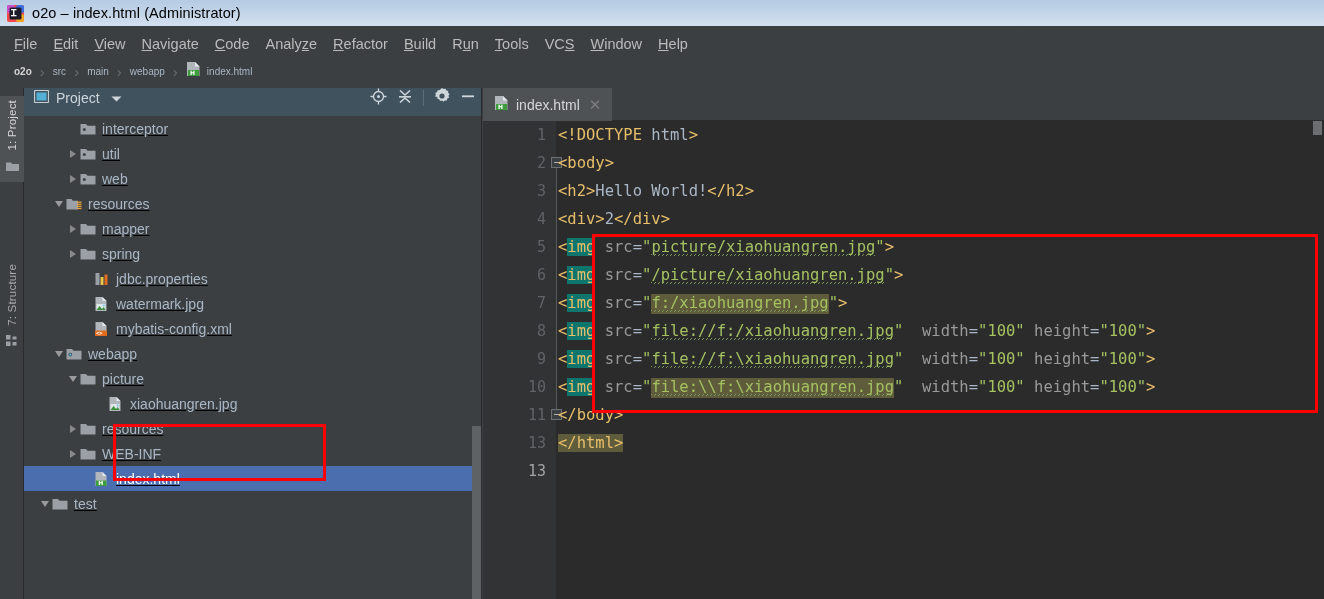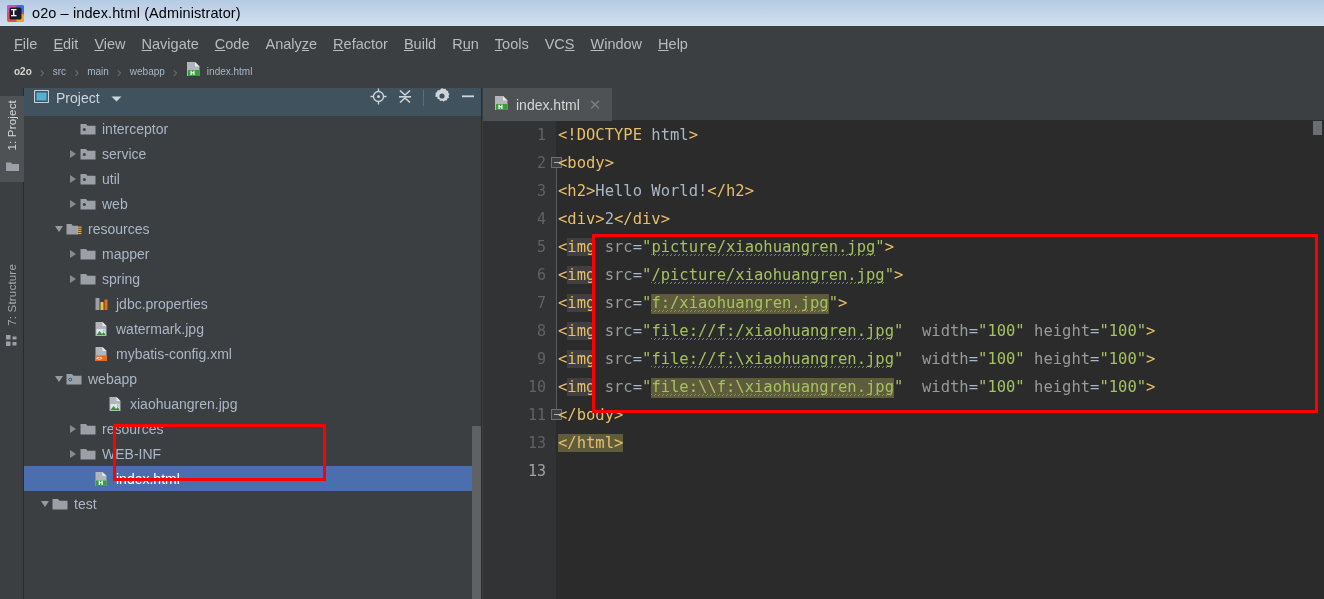--- a/index.html
+++ b/index.html
@@ -75,20 +75,21 @@
     background: #41525f; display: flex; align-items: center; padding: 0 6px 8px 10px;
   }
   .proj-header .ph-left { display: flex; align-items: center; gap: 7px; }
   .proj-title { font-size: 14px; color: #cfd6da; }
   .ph-right { margin-left: auto; display: flex; align-items: center; gap: 10px; }
   .ph-sep { width: 1px; height: 16px; background: #5c6d79; }
 
   .tree {
     position: absolute; left: 0; top: 28px; width: 458px; height: 483px;
     overflow: hidden;
+    text-decoration: underline;
   }
   .trow {
     height: 25px; display: flex; align-items: center; white-space: nowrap;
     font-size: 14px; color: #a9b7c6; position: relative;
   }
   .trow.selected { background: #4b6eaf; color: #ffffff; }
   .twig { width: 14px; height: 25px; flex: 0 0 auto; }
   .tlabel { margin-left: 6px; }
 
   
@@ -149,21 +150,21 @@
   }
 
   .code {
     position: absolute; left: 67px; top: 0; width: 767px; height: 478px;
     font-family: "DejaVu Sans Mono", monospace; font-size: 15.5px;
   }
   .cline {
     height: 28px; line-height: 28px; white-space: pre; padding-left: 8px;
   }
   .tag   { color: #e8bf6a; }
-  .tagn  { color: #e8bf6a; background: #404040; }
+  .tagn  { color: #e8bf6a; background: #0f766e; }
   .attr  { color: #9a9a9a; }
   .eq    { color: #a9b7c6; }
   .str   { color: #a5c261; }
   .txt   { color: #a9b7c6; }
   .sel   { background: #5f5c3c; }
   .squig {
     border-bottom: 2px solid transparent;
     background-image: repeating-linear-gradient(135deg, #7a9a5a 0 1px, transparent 1px 3px);
     background-repeat: repeat-x; background-position: 0 100%; background-size: 4px 2px;
   }
@@ -325,35 +326,20 @@
           <div class="twig"></div>
           <div class="twig-wrap">
             <div class="arrow-r"></div>
           </div>
           <span style="display: flex; align-items: center;">
             <svg width="16" height="16" viewBox="0 0 16 16" style="flex: 0 0 auto;">
               <path d="M0.5 3 h5.5 l1.5 1.7 H15.5 V13.5 H0.5 Z" fill="#9aa0a6"></path>
               <circle cx="4.3" cy="8.6" r="1.5" fill="#3c4246"></circle>
             </svg>
           </span>
-          <span class="tlabel">service</span>
-        </div>
-        <div class="trow">
-          <div class="twig"></div>
-          <div class="twig"></div>
-          <div class="twig"></div>
-          <div class="twig-wrap">
-            <div class="arrow-r"></div>
-          </div>
-          <span style="display: flex; align-items: center;">
-            <svg width="16" height="16" viewBox="0 0 16 16" style="flex: 0 0 auto;">
-              <path d="M0.5 3 h5.5 l1.5 1.7 H15.5 V13.5 H0.5 Z" fill="#9aa0a6"></path>
-              <circle cx="4.3" cy="8.6" r="1.5" fill="#3c4246"></circle>
-            </svg>
-          </span>
           <span class="tlabel">util</span>
         </div>
         <div class="trow">
           <div class="twig"></div>
           <div class="twig"></div>
           <div class="twig"></div>
           <div class="twig-wrap">
             <div class="arrow-r"></div>
           </div>
           <span style="display: flex; align-items: center;">
@@ -464,20 +450,34 @@
             <div class="arrow-d"></div>
           </div>
           <span style="display: flex; align-items: center;">
             <svg width="16" height="16" viewBox="0 0 16 16" style="flex: 0 0 auto;">
               <path d="M0.5 3 h5.5 l1.5 1.7 H15.5 V13.5 H0.5 Z" fill="#9aa0a6"></path>
               <circle cx="4.3" cy="8.6" r="1.8" fill="#3c4246"></circle>
               <circle cx="4.3" cy="8.6" r="1.1" fill="#4fc3e8"></circle>
             </svg>
           </span>
           <span class="tlabel">webapp</span>
+        </div>
+        <div class="trow">
+          <div class="twig"></div>
+          <div class="twig"></div>
+          <div class="twig"></div>
+          <div class="twig-wrap">
+            <div class="arrow-d"></div>
+          </div>
+          <span style="display: flex; align-items: center;">
+            <svg width="16" height="16" viewBox="0 0 16 16" style="flex: 0 0 auto;">
+              <path d="M0.5 3 h5.5 l1.5 1.7 H15.5 V13.5 H0.5 Z" fill="#9aa0a6"></path>
+            </svg>
+          </span>
+          <span class="tlabel">picture</span>
         </div>
         <div class="trow">
           <div class="twig"></div>
           <div class="twig"></div>
           <div class="twig"></div>
           <div class="twig"></div>
           <div class="twig"></div>
           <div class="twig-wrap"></div>
           <span style="display: flex; align-items: center;">
             <svg width="16" height="16" viewBox="0 0 16 16" style="flex: 0 0 auto;">

